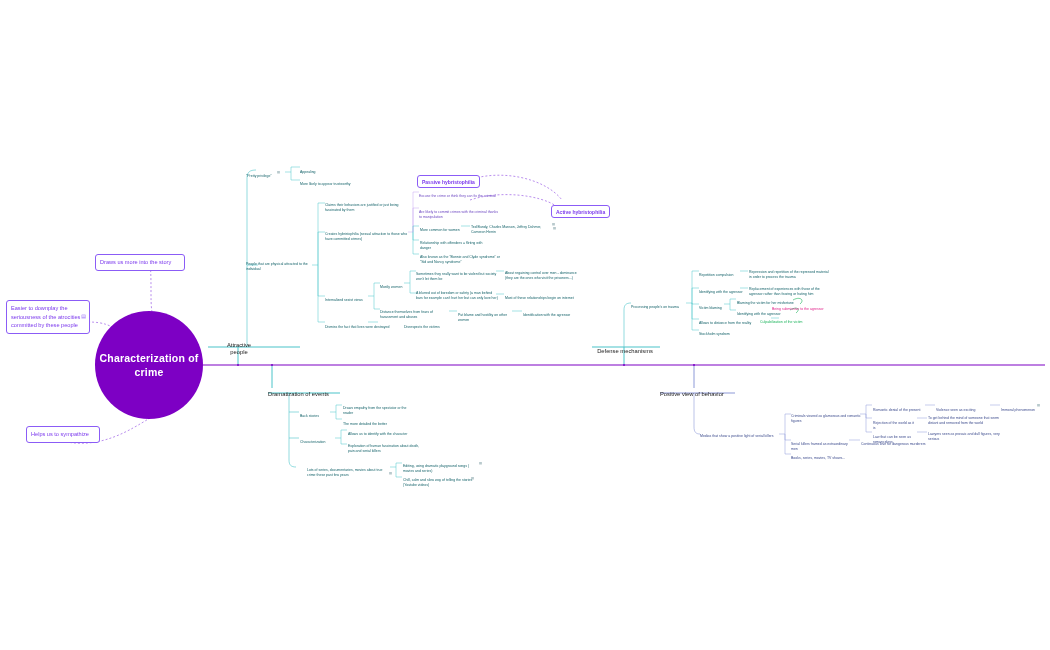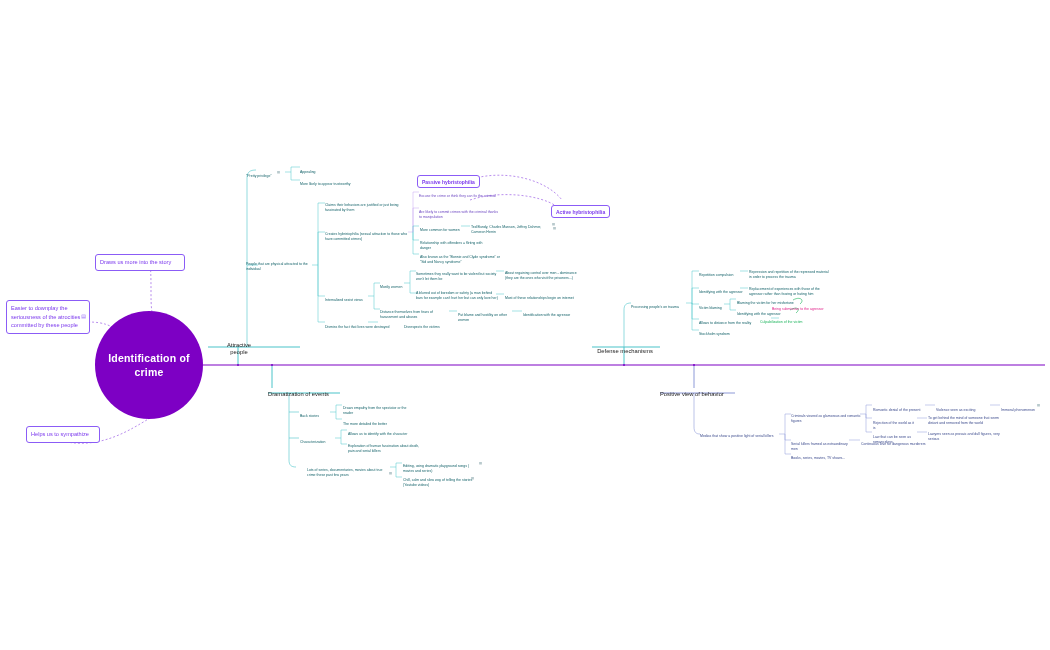--- a/index.html
+++ b/index.html
@@ -147,21 +147,21 @@
     <path d="M917,432 L927,432" stroke="#8d9ad8" stroke-width="0.5" fill="none"></path>
     <path d="M849,440 L860,440" stroke="#8d9ad8" stroke-width="0.5" fill="none"></path>
   </svg>
 
   <div class="dot" style="left:236.5px;top:363.5px;"></div>
   <div class="dot" style="left:622.5px;top:363.5px;"></div>
   <div class="dot" style="left:270.5px;top:363.5px;"></div>
   <div class="dot" style="left:692.5px;top:363.5px;"></div>
 
   <div class="center-node">
-    <span>Identification of
+    <span>Characterization of
 crime</span>
   </div>
 
   <div class="callout" style="left:95px;top:254px;width:90px;">
     <span>Draws us more into the story</span>
   </div>
 
   <div class="callout" style="left:6px;top:300px;width:84px;">
     <span>Easier to downplay the seriousness of the atrocities committed by these people</span>
     <span class="marker">▤</span>

